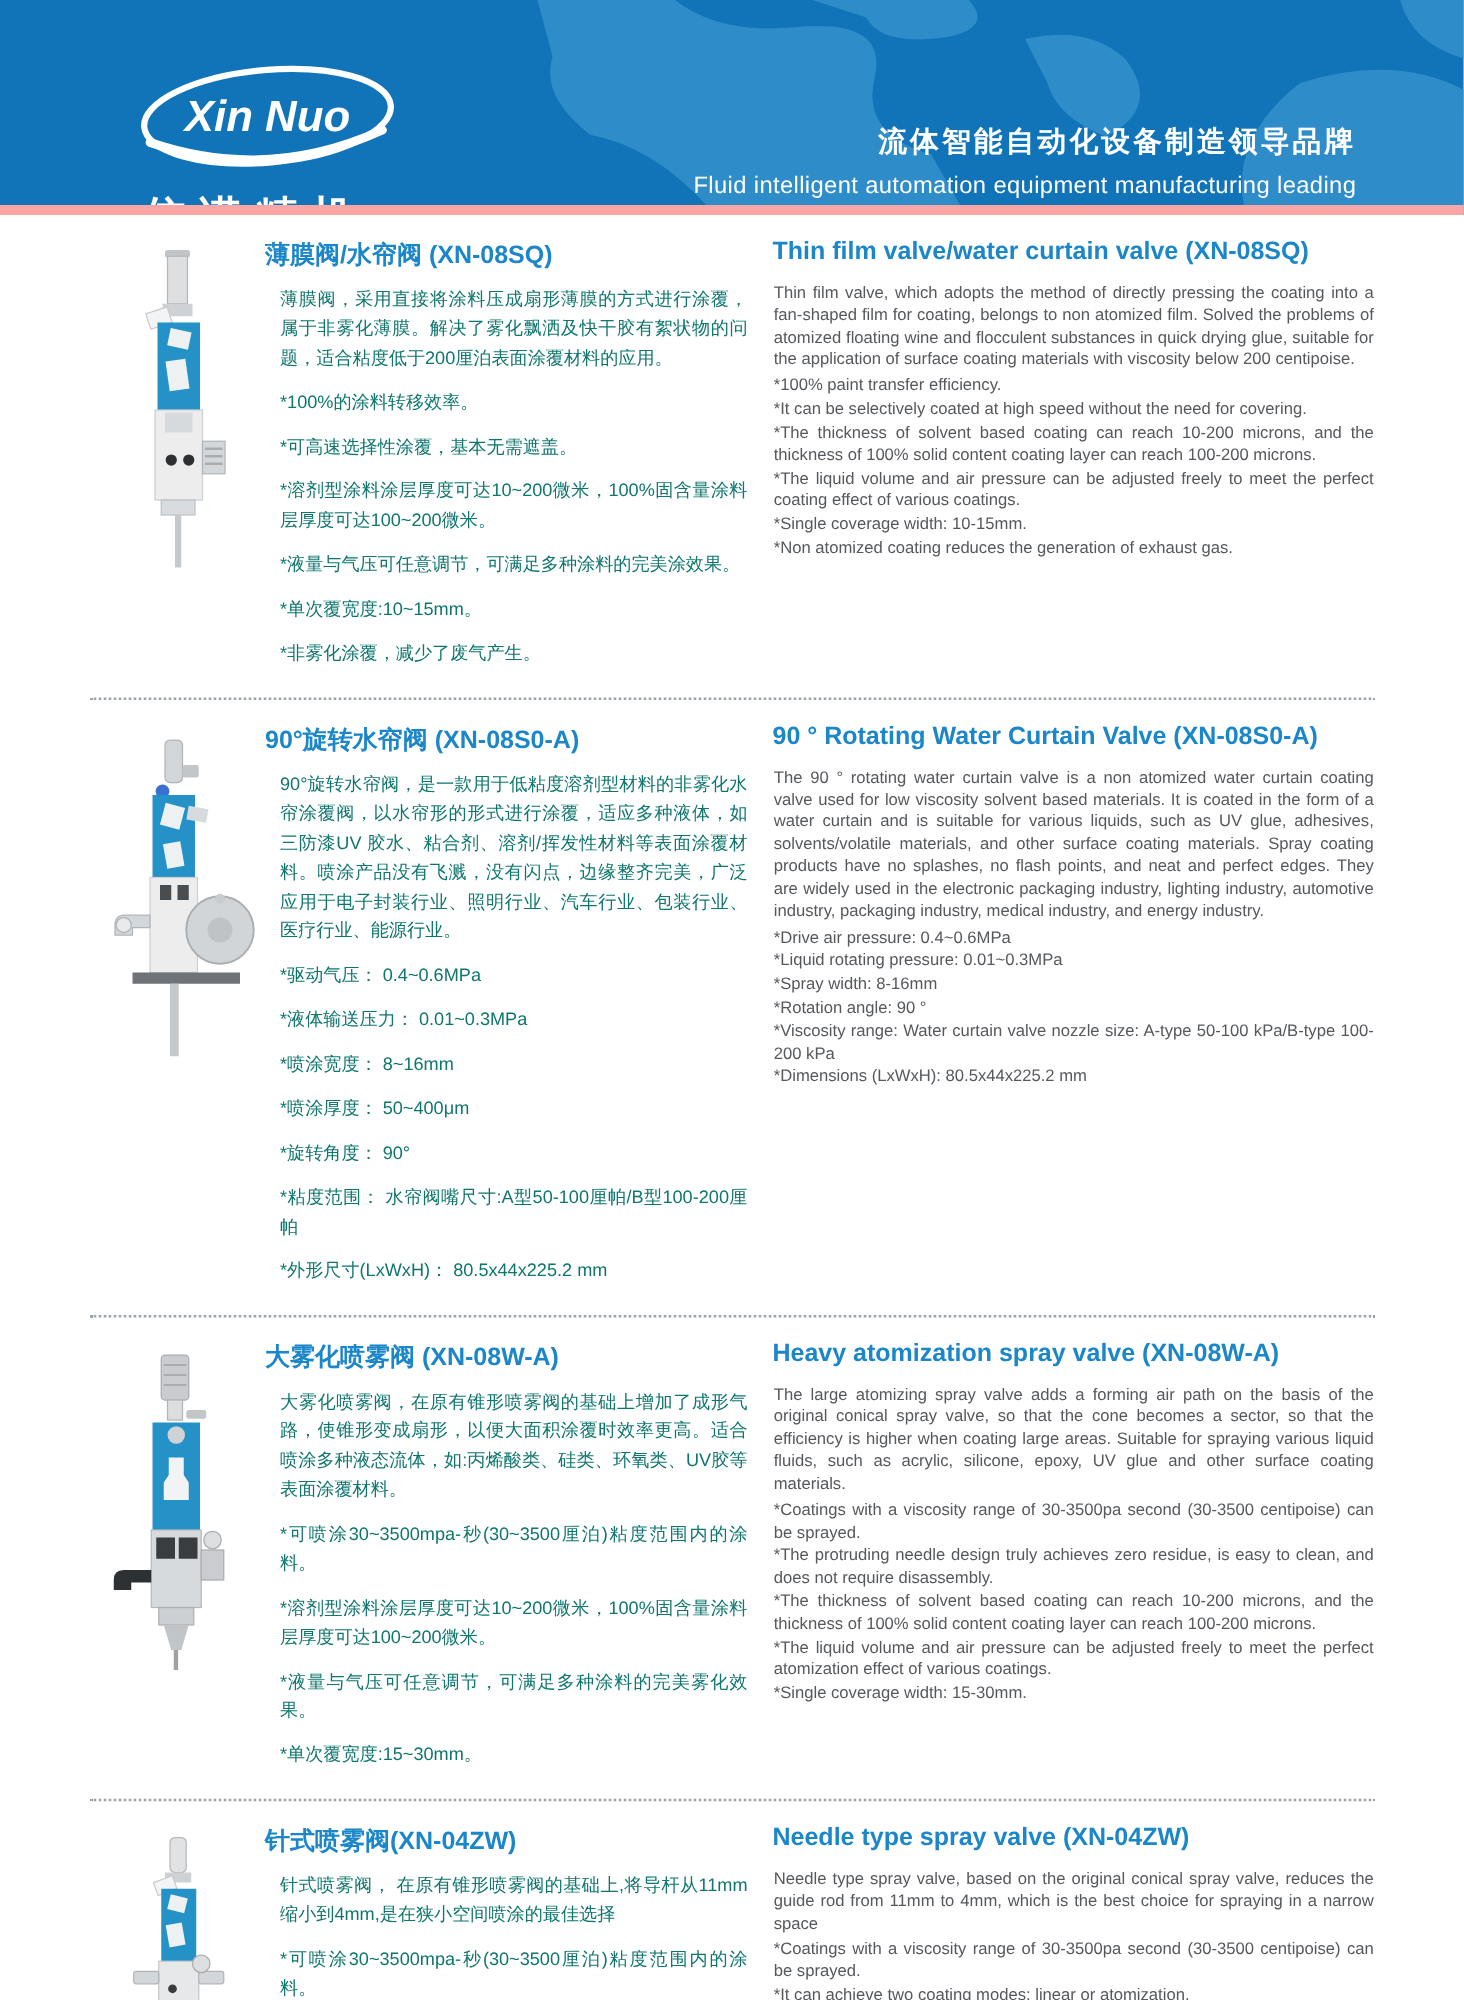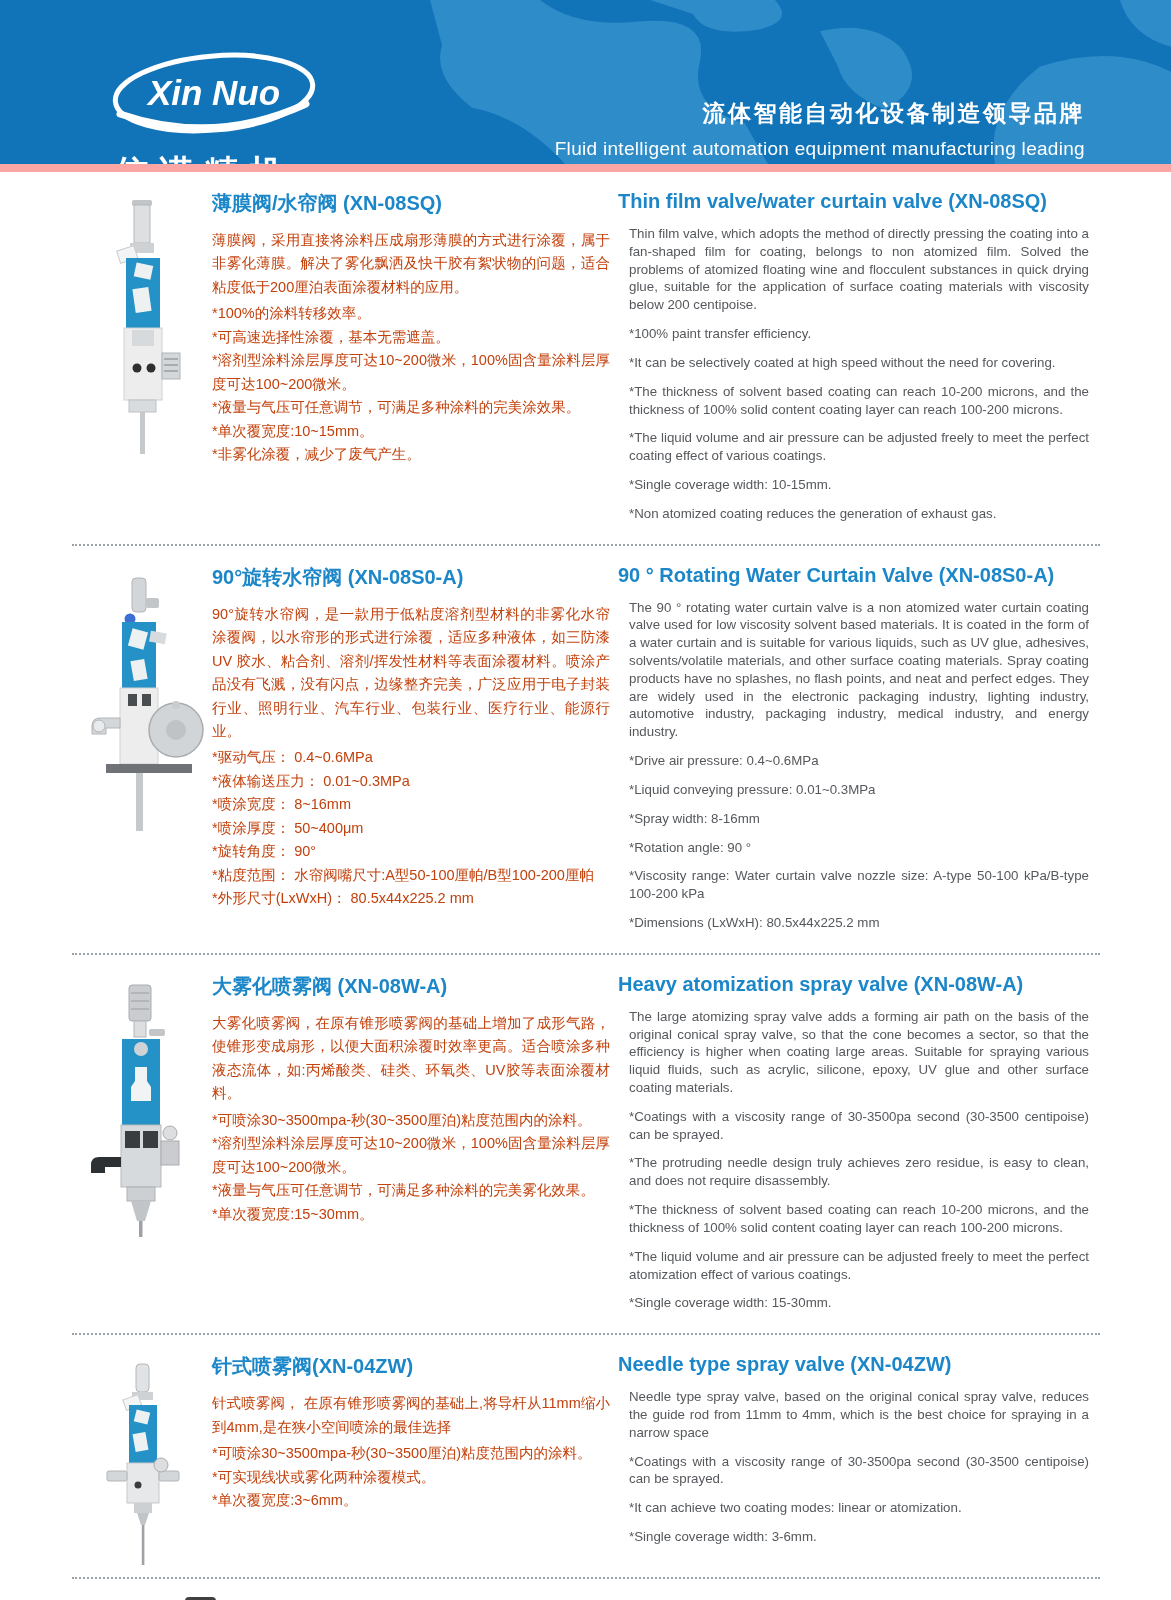--- a/index.html
+++ b/index.html
@@ -31,22 +31,22 @@
   .product{
     display:grid; grid-template-columns:140px 398px 1fr;
     border-bottom:2px dotted #9aa2aa; padding:16px 0 10px 0;
   }
   .s1{ min-height:302px; } .s2{ min-height:344px; } .s3{ min-height:330px; } .s4{ min-height:228px; }
 
   .prod-img{ display:flex; justify-content:center; align-items:flex-start; padding-top:10px; }
 
   .col.en{ padding-left:8px; }
   .sec-title{ margin:2px 0 12px 0; font-size:20px; font-weight:bold; color:#1b86c8; }
-  .col.zh p{ font-size:14.5px; color:#c2410c; line-height:1.62; margin:0; text-align:justify; }
-  .col.en p{ font-size:13.3px; color:#55585c; line-height:1.34; margin:11px; text-align:justify; }
+  .col.zh p{ font-size:14.5px; color:#0f766e; line-height:1.62; margin:12px; text-align:justify; }
+  .col.en p{ font-size:13.3px; color:#55585c; line-height:1.34; margin:1px; text-align:justify; }
   .col p.intro{ margin-bottom:3px; }
 
   
   .footer{ display:flex; align-items:center; gap:10px; padding:18px 0 0 113px; }
   .page-badge{
     background:#404040; color:#fff; font-size:15px; font-weight:bold;
     padding:3px 7px 4px 7px; border-radius:4px; line-height:1;
   }
   .website{ color:#1a7fc4; font-size:19px; letter-spacing:0.8px; }
 
@@ -156,21 +156,21 @@
       <p>*喷涂宽度： 8~16mm</p>
       <p>*喷涂厚度： 50~400μm</p>
       <p>*旋转角度： 90°</p>
       <p>*粘度范围： 水帘阀嘴尺寸:A型50-100厘帕/B型100-200厘帕</p>
       <p>*外形尺寸(LxWxH)： 80.5x44x225.2 mm</p>
     </div>
     <div class="col en">
       <h3 class="sec-title">90 ° Rotating Water Curtain Valve (XN-08S0-A)</h3>
       <p class="intro">The 90 ° rotating water curtain valve is a non atomized water curtain coating valve used for low viscosity solvent based materials. It is coated in the form of a water curtain and is suitable for various liquids, such as UV glue, adhesives, solvents/volatile materials, and other surface coating materials. Spray coating products have no splashes, no flash points, and neat and perfect edges. They are widely used in the electronic packaging industry, lighting industry, automotive industry, packaging industry, medical industry, and energy industry.</p>
       <p>*Drive air pressure: 0.4~0.6MPa</p>
-      <p>*Liquid conveying pressure: 0.01~0.3MPa</p>
+      <p>*Liquid rotating pressure: 0.01~0.3MPa</p>
       <p>*Spray width: 8-16mm</p>
       <p>*Rotation angle: 90 °</p>
       <p>*Viscosity range: Water curtain valve nozzle size: A-type 50-100 kPa/B-type 100-200 kPa</p>
       <p>*Dimensions (LxWxH): 80.5x44x225.2 mm</p>
     </div>
   </section>
 
   <section class="product s3">
     <div class="prod-img">
       <svg width="126" height="270" viewBox="0 0 126 270">

